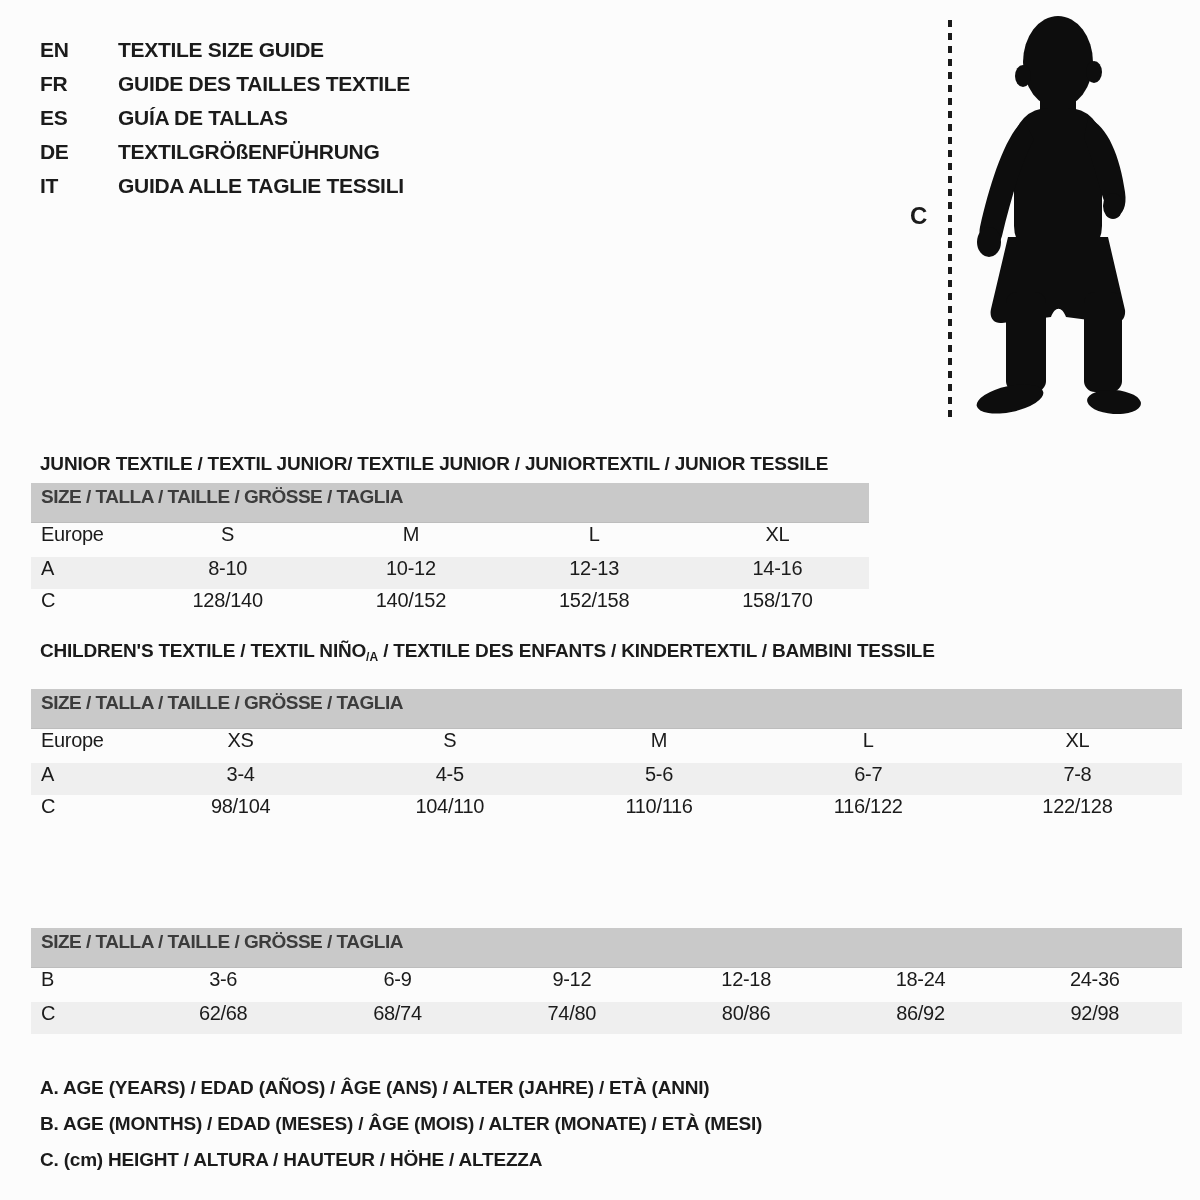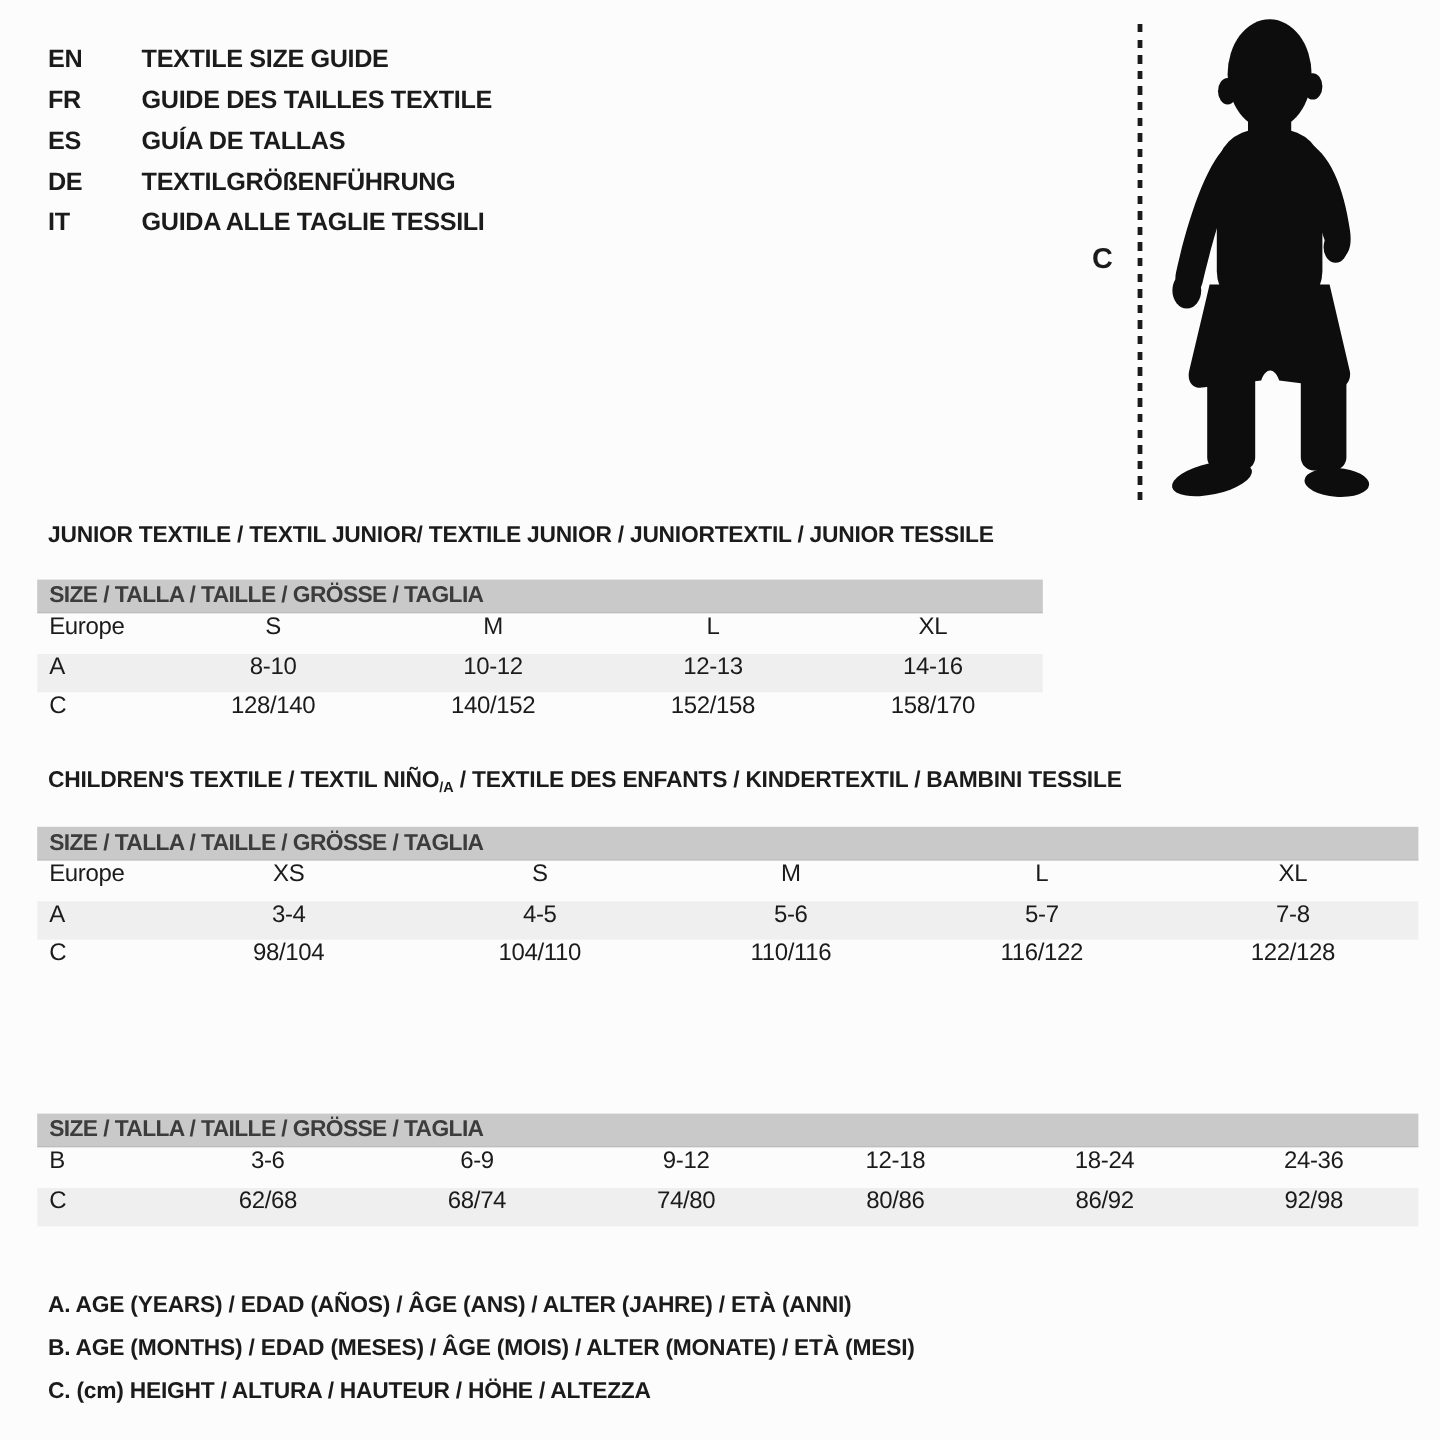--- a/index.html
+++ b/index.html
@@ -20,30 +20,30 @@
   
   .measure-line{position:absolute;left:948px;top:20px;width:4px;height:397px;
     background:repeating-linear-gradient(to bottom,#1a1a1a 0 7px,transparent 7px 13px);}
   .c-label{position:absolute;left:910px;top:202px;font-weight:bold;font-size:24px;}
   .baby-svg{position:absolute;left:962px;top:12px;width:185px;height:410px;}
 
   
   .sec-heading{position:absolute;left:40px;margin:0;font-size:19px;font-weight:bold;
     letter-spacing:-0.2px;white-space:nowrap;}
   .sec-heading .sub{font-size:12px;vertical-align:-4px;letter-spacing:0;}
-  .heading-junior{top:436px;}
+  .heading-junior{top:453px;}
   .heading-children{top:640px;}
   .heading-babies{top:848px;line-height:33px;}
 
   
   .size-table{position:absolute;left:31px;}
   .t-junior{top:483px;width:838px;}
   .t-children{top:689px;width:1151px;}
   .t-babies{top:928px;width:1151px;}
-  .size-bar{height:28px;line-height:28px;background:#c9c9c9;color:#3c3c3c;
+  .size-bar{height:40px;line-height:28px;background:#c9c9c9;color:#3c3c3c;
     font-weight:bold;font-size:19px;letter-spacing:-0.5px;padding-left:10px;
     border-bottom:1px solid #bdbdbd;box-sizing:border-box;white-space:nowrap;}
   .trow{display:flex;align-items:flex-start;height:32px;font-size:20px;letter-spacing:-0.3px;}
   .trow.first{height:34px;}
   .trow.shaded{background:#efefef;}
   .tlabel{width:105px;padding-left:10px;box-sizing:border-box;}
   .tcell{flex:1;text-align:center;}
 
   
   .footnotes{position:absolute;left:40px;top:1070px;font-weight:bold;font-size:19px;
@@ -136,21 +136,21 @@
           <span class="tcell">S</span>
           <span class="tcell">M</span>
           <span class="tcell">L</span>
           <span class="tcell">XL</span>
         </div>
         <div class="trow shaded">
           <span class="tlabel">A</span>
           <span class="tcell">3-4</span>
           <span class="tcell">4-5</span>
           <span class="tcell">5-6</span>
-          <span class="tcell">5-7</span>
+          <span class="tcell">6-7</span>
           <span class="tcell">7-8</span>
         </div>
         <div class="trow">
           <span class="tlabel">C</span>
           <span class="tcell">98/104</span>
           <span class="tcell">104/110</span>
           <span class="tcell">110/116</span>
           <span class="tcell">116/122</span>
           <span class="tcell">122/128</span>
         </div>

